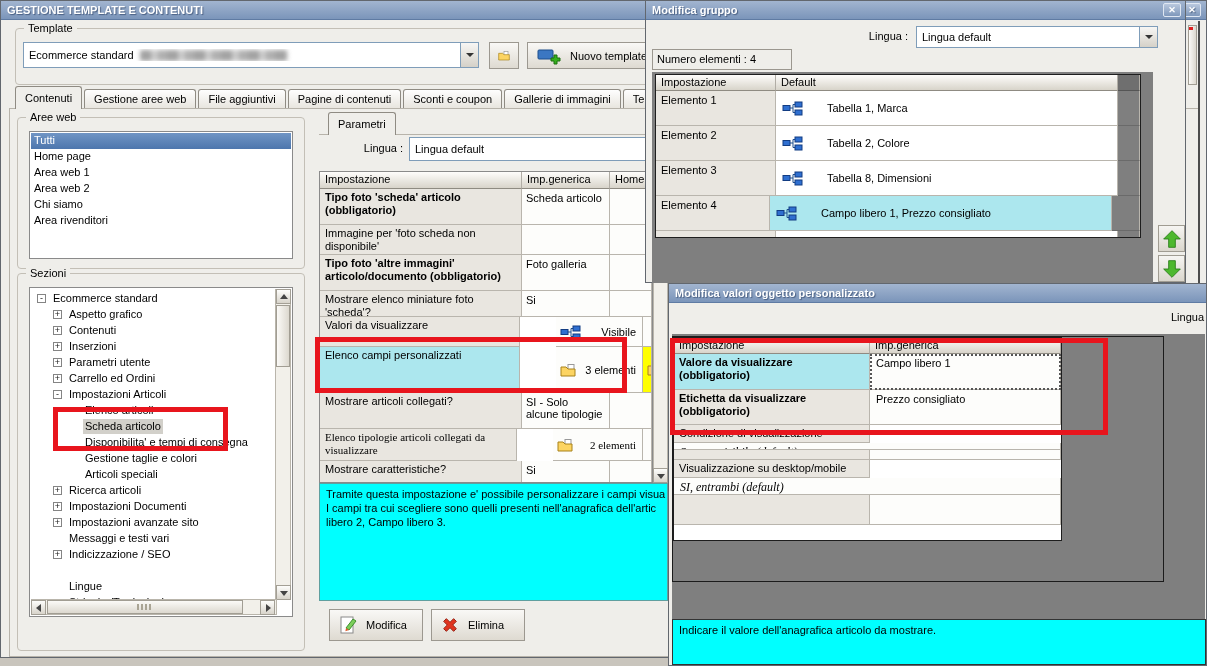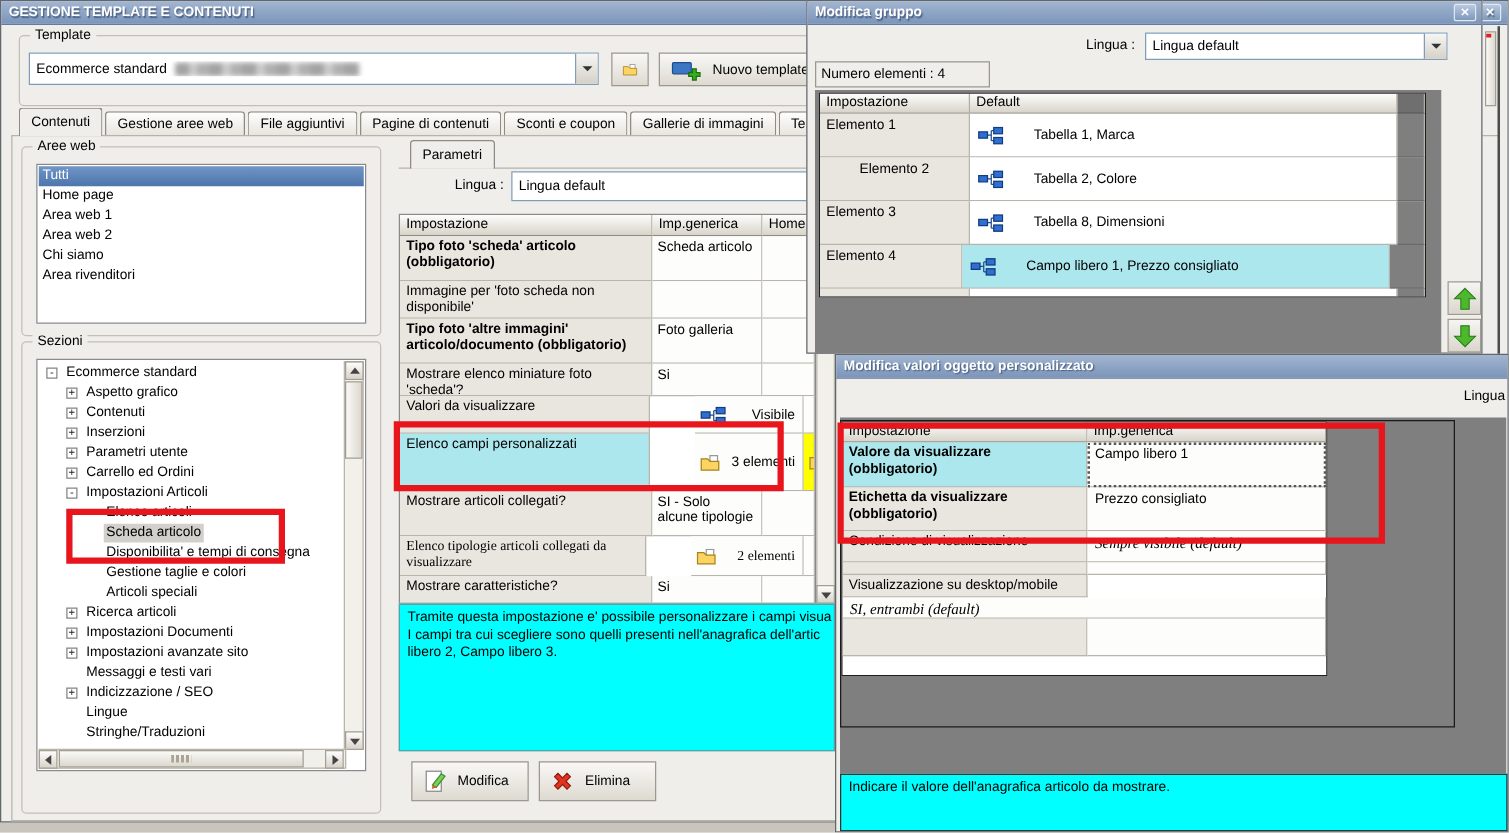--- a/index.html
+++ b/index.html
@@ -228,21 +228,21 @@
         <div class="titem noglyph" style="padding-left: 22px;">
           <span class="tglyph"></span>
           <span class="tlabel">Messaggi e testi vari</span>
         </div>
 
         <div class="titem" style="padding-left: 22px;">
           <span class="tglyph">+</span>
           <span class="tlabel">Indicizzazione / SEO</span>
         </div>
 
-        <div class="titem noglyph" style="padding-left: 22px;">
+        <div class="titem noglyph" style="padding-left: 22px; margin-top: 16px;">
           <span class="tglyph"></span>
           <span class="tlabel">Lingue</span>
         </div>
 
         <div class="titem noglyph" style="padding-left: 22px;">
           <span class="tglyph"></span>
           <span class="tlabel">Stringhe/Traduzioni</span>
         </div>
       </div>
 
@@ -458,21 +458,21 @@
               <path d="M8 7 h3 M11 3.5 h2 M11 11.5 h2 M11 3.5 v8" stroke="#1d4e8c" fill="none"></path>
               <rect x="1" y="4.5" width="7" height="5" fill="#2f6fd0" stroke="#123c82"></rect>
               <rect x="13" y="1" width="7" height="5" fill="#2f6fd0" stroke="#123c82"></rect>
               <rect x="13" y="9" width="7" height="5" fill="#2f6fd0" stroke="#123c82"></rect>
             </svg>
             <span>Tabella 1, Marca</span>
           </div>
           <div class="cell" style="flex:1;background:#7f7f7f;border-bottom-color:#6a6a6a;"></div>
         </div>
 
-        <div class="grow" style="height: 35px; text-align: center;">
+        <div class="grow" style="height: 35px;">
           <div class="cell gname" style="width:120px;"><span>Elemento 2</span></div>
           <div class="cell gval" style="width:342px;">
             <svg class="gicon" width="21" height="15" viewBox="0 0 21 15">
               <path d="M8 7 h3 M11 3.5 h2 M11 11.5 h2 M11 3.5 v8" stroke="#1d4e8c" fill="none"></path>
               <rect x="1" y="4.5" width="7" height="5" fill="#2f6fd0" stroke="#123c82"></rect>
               <rect x="13" y="1" width="7" height="5" fill="#2f6fd0" stroke="#123c82"></rect>
               <rect x="13" y="9" width="7" height="5" fill="#2f6fd0" stroke="#123c82"></rect>
             </svg>
             <span>Tabella 2, Colore</span>
           </div>
@@ -549,21 +549,21 @@
         <div class="vrow bold label-cyan value-selected" style="height: 36px;">
           <div class="cell lab" style="width:196px;"><span>Valore da visualizzare (obbligatorio)</span></div>
           <div class="cell vval" style="flex:1;"><span>Campo libero 1</span></div>
         </div>
 
         <div class="vrow bold" style="height: 35px;">
           <div class="cell lab" style="width:196px;"><span>Etichetta da visualizzare (obbligatorio)</span></div>
           <div class="cell vval" style="flex:1;"><span>Prezzo consigliato</span></div>
         </div>
 
-        <div class="vrow italic" style="height: 25px;">
+        <div class="vrow italic" style="height: 25px; flex-direction: column;">
           <div class="cell lab" style="width:196px;"><span>Condizione di visualizzazione</span></div>
           <div class="cell vval" style="flex:1;"><span>Sempre visibile (default)</span></div>
         </div>
 
         <div class="vrow empty" style="height: 10px;">
           <div class="cell lab" style="width:196px;"><span></span></div>
           <div class="cell vval" style="flex:1;"><span></span></div>
         </div>
 
         <div class="vrow italic" style="height: 35px; flex-direction: column;">

